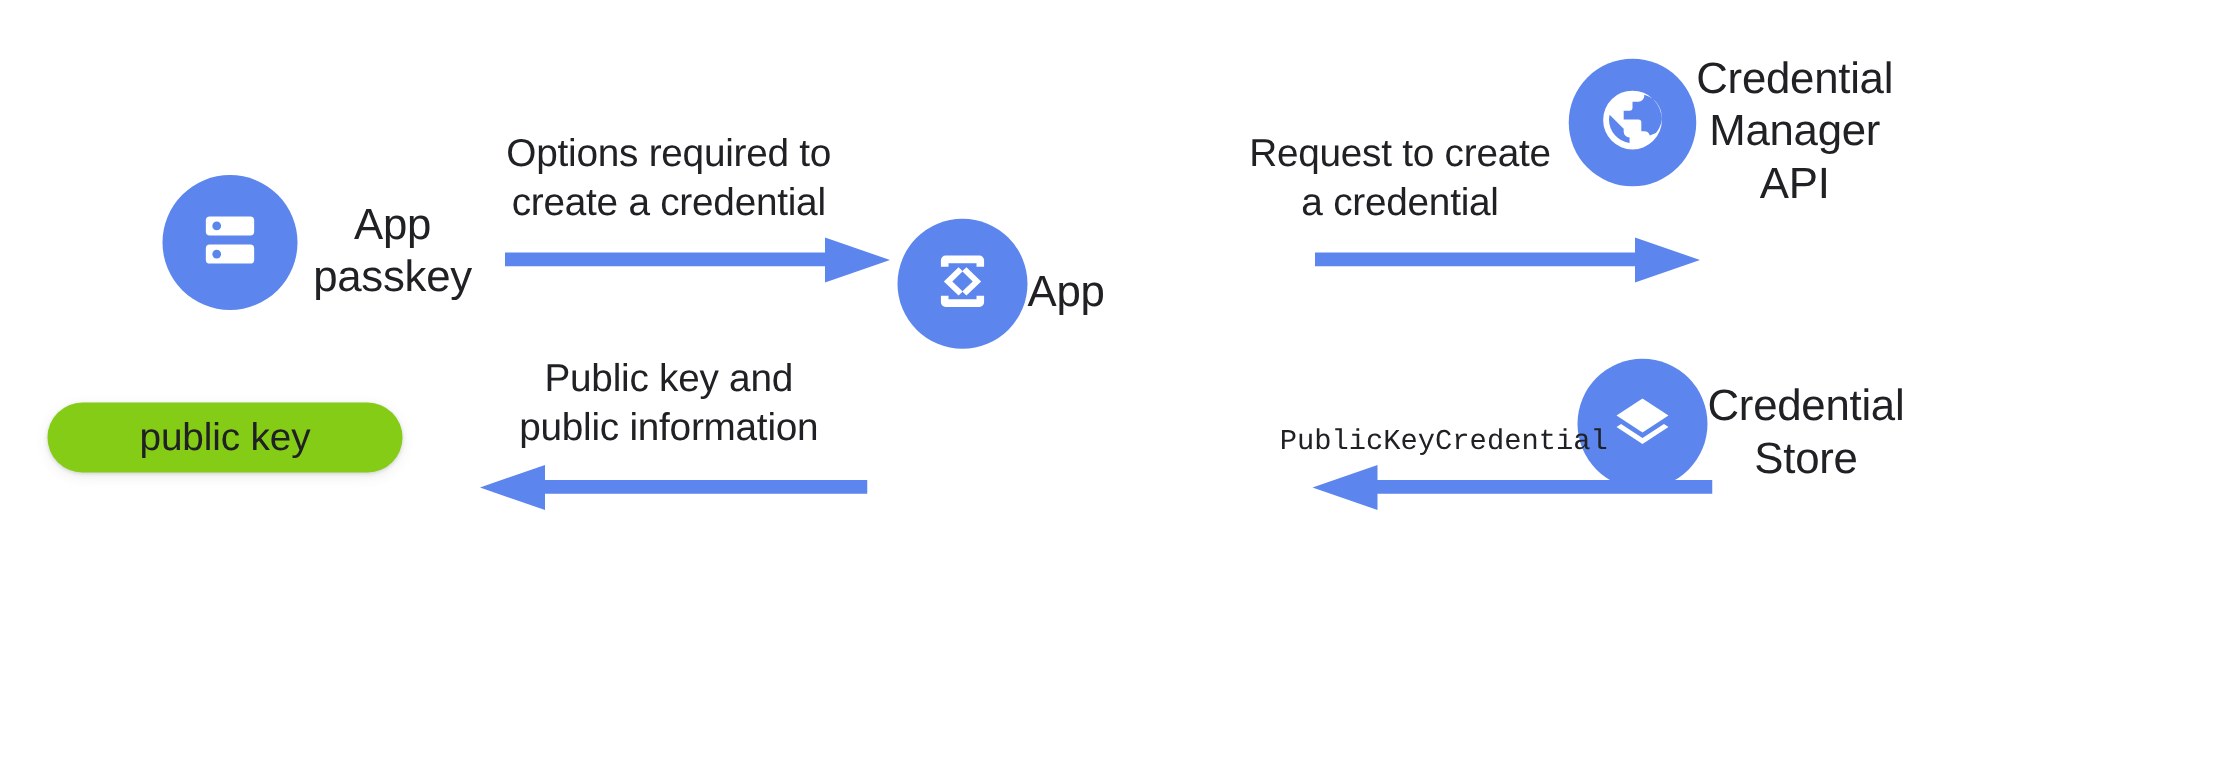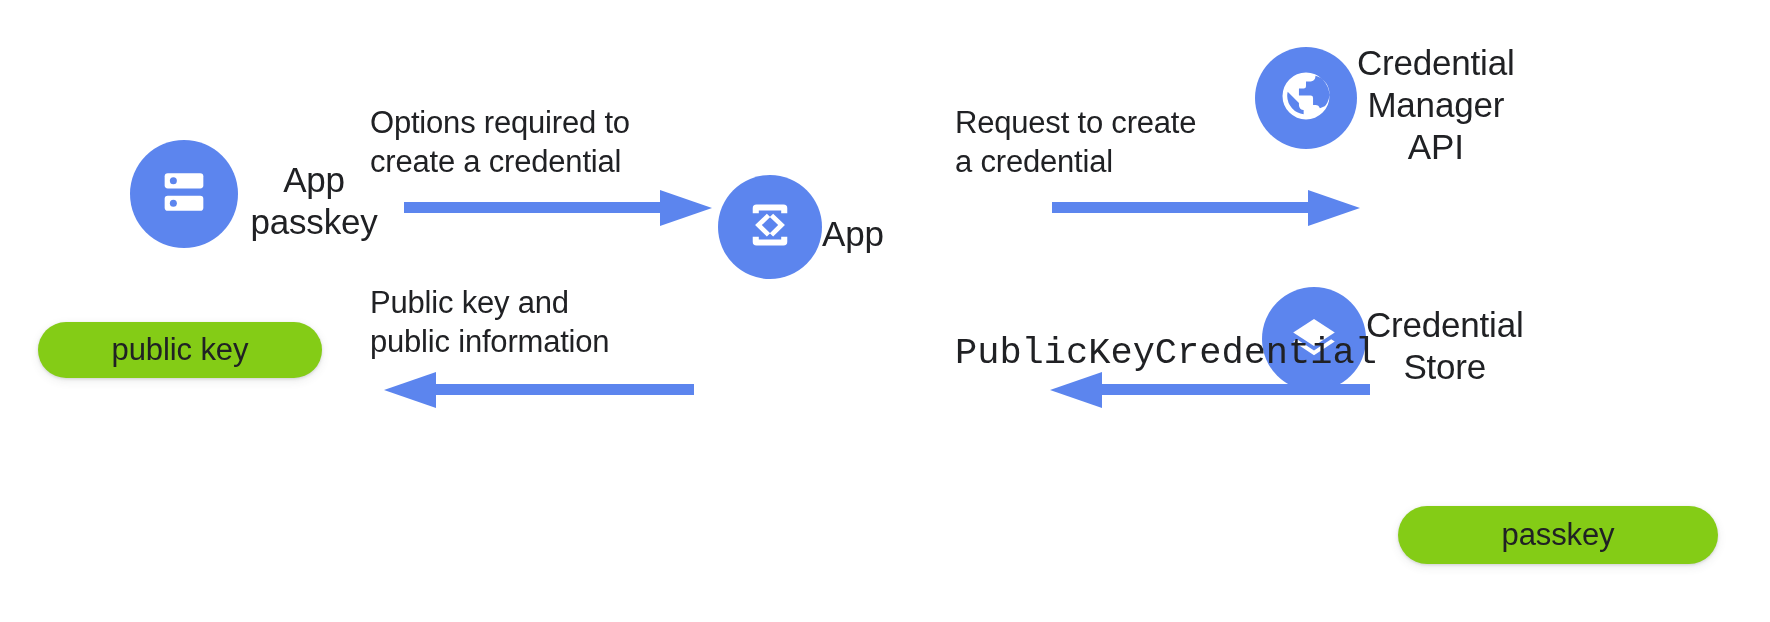--- a/index.html
+++ b/index.html
@@ -54,30 +54,30 @@
     align-items: center;
     justify-content: center;
     color: #202124;
     font-size: 31px;
     letter-spacing: -0.1px;
   }
 
   
   .arrow-label {
     position: absolute;
-    text-align: left;
+    text-align: center;
     color: #202124;
     font-size: 31px;
     line-height: 39px;
     letter-spacing: -0.2px;
     white-space: pre-line;
   }
   .arrow-label.mono {
     font-family: "Liberation Mono", "DejaVu Sans Mono", monospace;
-    font-size: 37px;
+    font-size: 23px;
     letter-spacing: 0px;
   }
 
   
   .arrow {
     position: absolute;
   }
 </style>
 </head>
 <body>
@@ -133,23 +133,20 @@
       <span>
         <svg width="58" height="58" viewBox="0 0 24 24" aria-hidden="true">
           <path fill="#ffffff" d="M12 4.5 3.4 10.1 12 15.7l8.6-5.6L12 4.5z"></path>
           <path fill="#ffffff" d="M12 17.55 4.9 12.9l-1.5.98L12 19.5l8.6-5.62-1.5-.98L12 17.55z"></path>
         </svg>
       </span>
     </div>
     <div class="node-label">Credential Store</div>
   </div>
 
-  <div class="pill" style="left:1398px; top:506px; width:320px; height:58px;">
-    <span>passkey</span>
-  </div>
 
   <div class="arrow-label" style="left:370px; top:103px; width:330px;">Options required to
 create a credential</div>
   <div class="arrow" style="left:404px; top:186px; width:310px; height:44px;">
     <svg width="310" height="44" viewBox="0 0 310 44" aria-hidden="true">
       <rect x="0" y="16" width="266" height="11" fill="#5c85ee"></rect>
       <path d="M256 4 L308 22 L256 40 Z" fill="#5c85ee"></path>
     </svg>
   </div>
 

